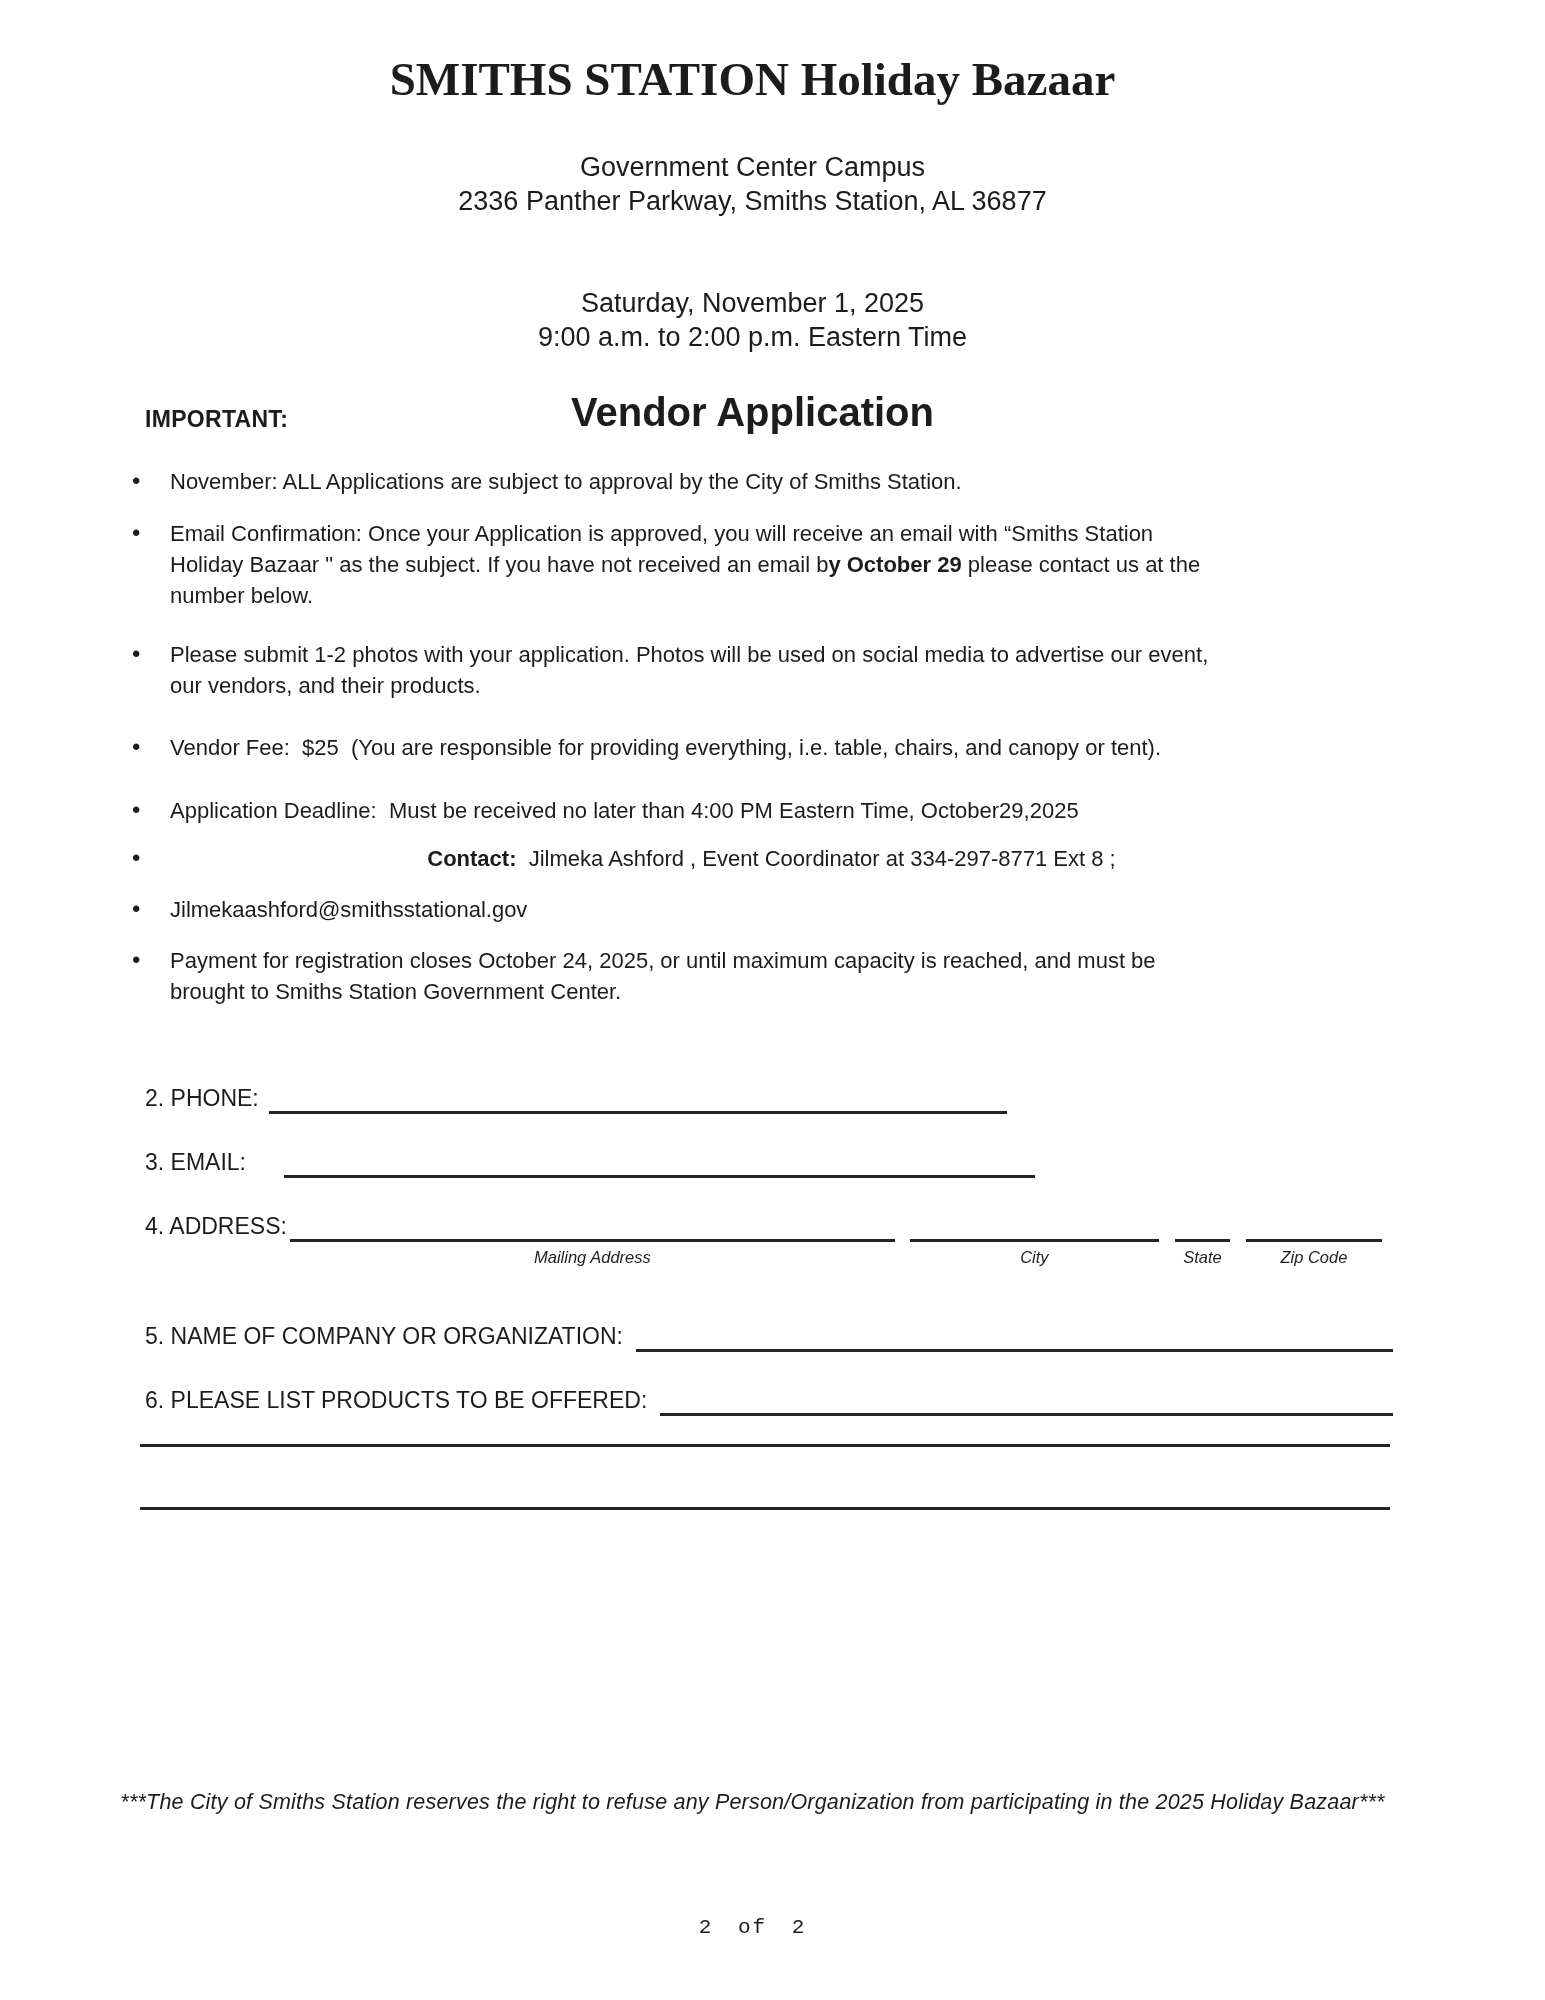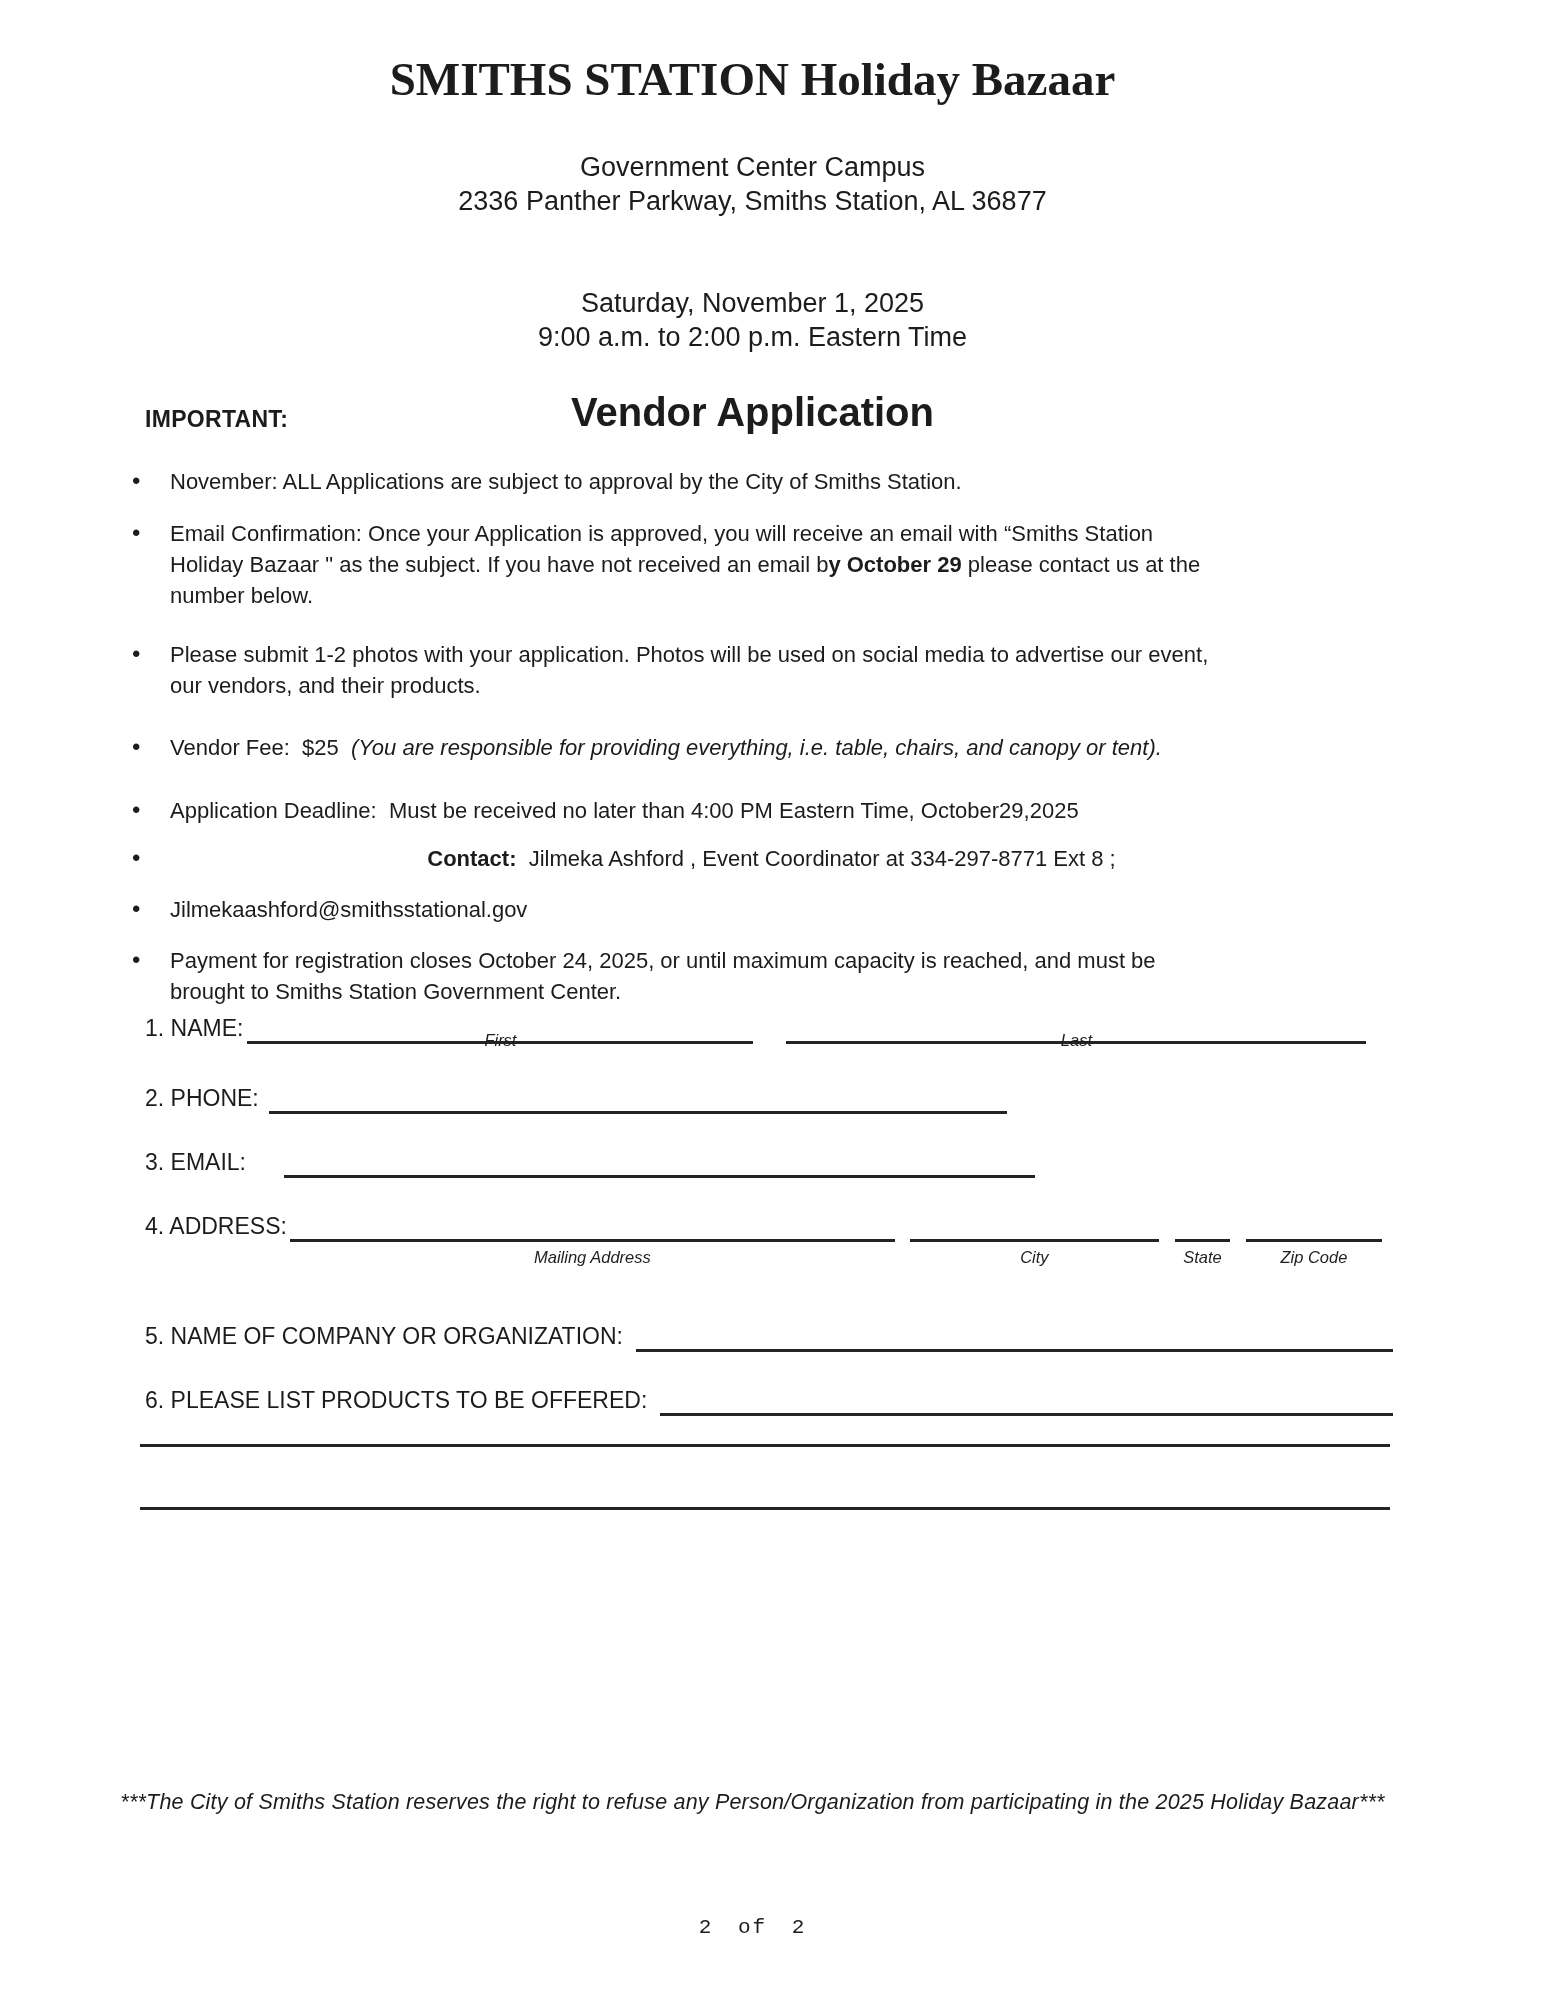--- a/index.html
+++ b/index.html
@@ -49,21 +49,21 @@
   }
   ul.bullets span{white-space:pre-wrap;}
   li.b1{margin-bottom:21px;}
   li.b2{margin-bottom:28px;}
   li.b3{margin-bottom:31px;}
   li.b4{margin-bottom:32px;}
   li.b5{margin-bottom:17px;}
   li.b6{margin-bottom:20px;text-align:center;}
   li.b7{margin-bottom:20px;}
   .seg-b{font-weight:bold;}
-  .seg-i{font-style:italic;margin-top:16px;}
+  .seg-i{margin-top:16px;}
 
   .frow{
     position:absolute;left:145px;
     display:flex;align-items:flex-end;
     font-size:23px;
   }
   .frow .flabel{white-space:pre;line-height:32px;}
   .fline{
     position:relative;height:32px;
     border-bottom:3px solid #242424;
@@ -154,29 +154,20 @@
     </li>
     <li class="b7">
       <span>Jilmekaashford@smithsstational.gov</span>
     </li>
     <li class="b8">
       <span>Payment for registration closes October 24, 2025, or until maximum capacity is reached, and must be</span><br>
       <span>brought to Smiths Station Government Center.</span>
     </li>
   </ul>
 
-  <div class="frow row-name">
-    <span class="flabel">1. NAME:</span>
-    <div class="fline line-first">
-      <span class="hint hint-strike">First</span>
-    </div>
-    <div class="fline line-last">
-      <span class="hint hint-strike">Last</span>
-    </div>
-  </div>
 
   <div class="frow row-phone">
     <span class="flabel">2. PHONE:</span>
     <div class="fline line-phone"></div>
   </div>
 
   <div class="frow row-email">
     <span class="flabel">3. EMAIL:</span>
     <div class="fline line-email"></div>
   </div>

